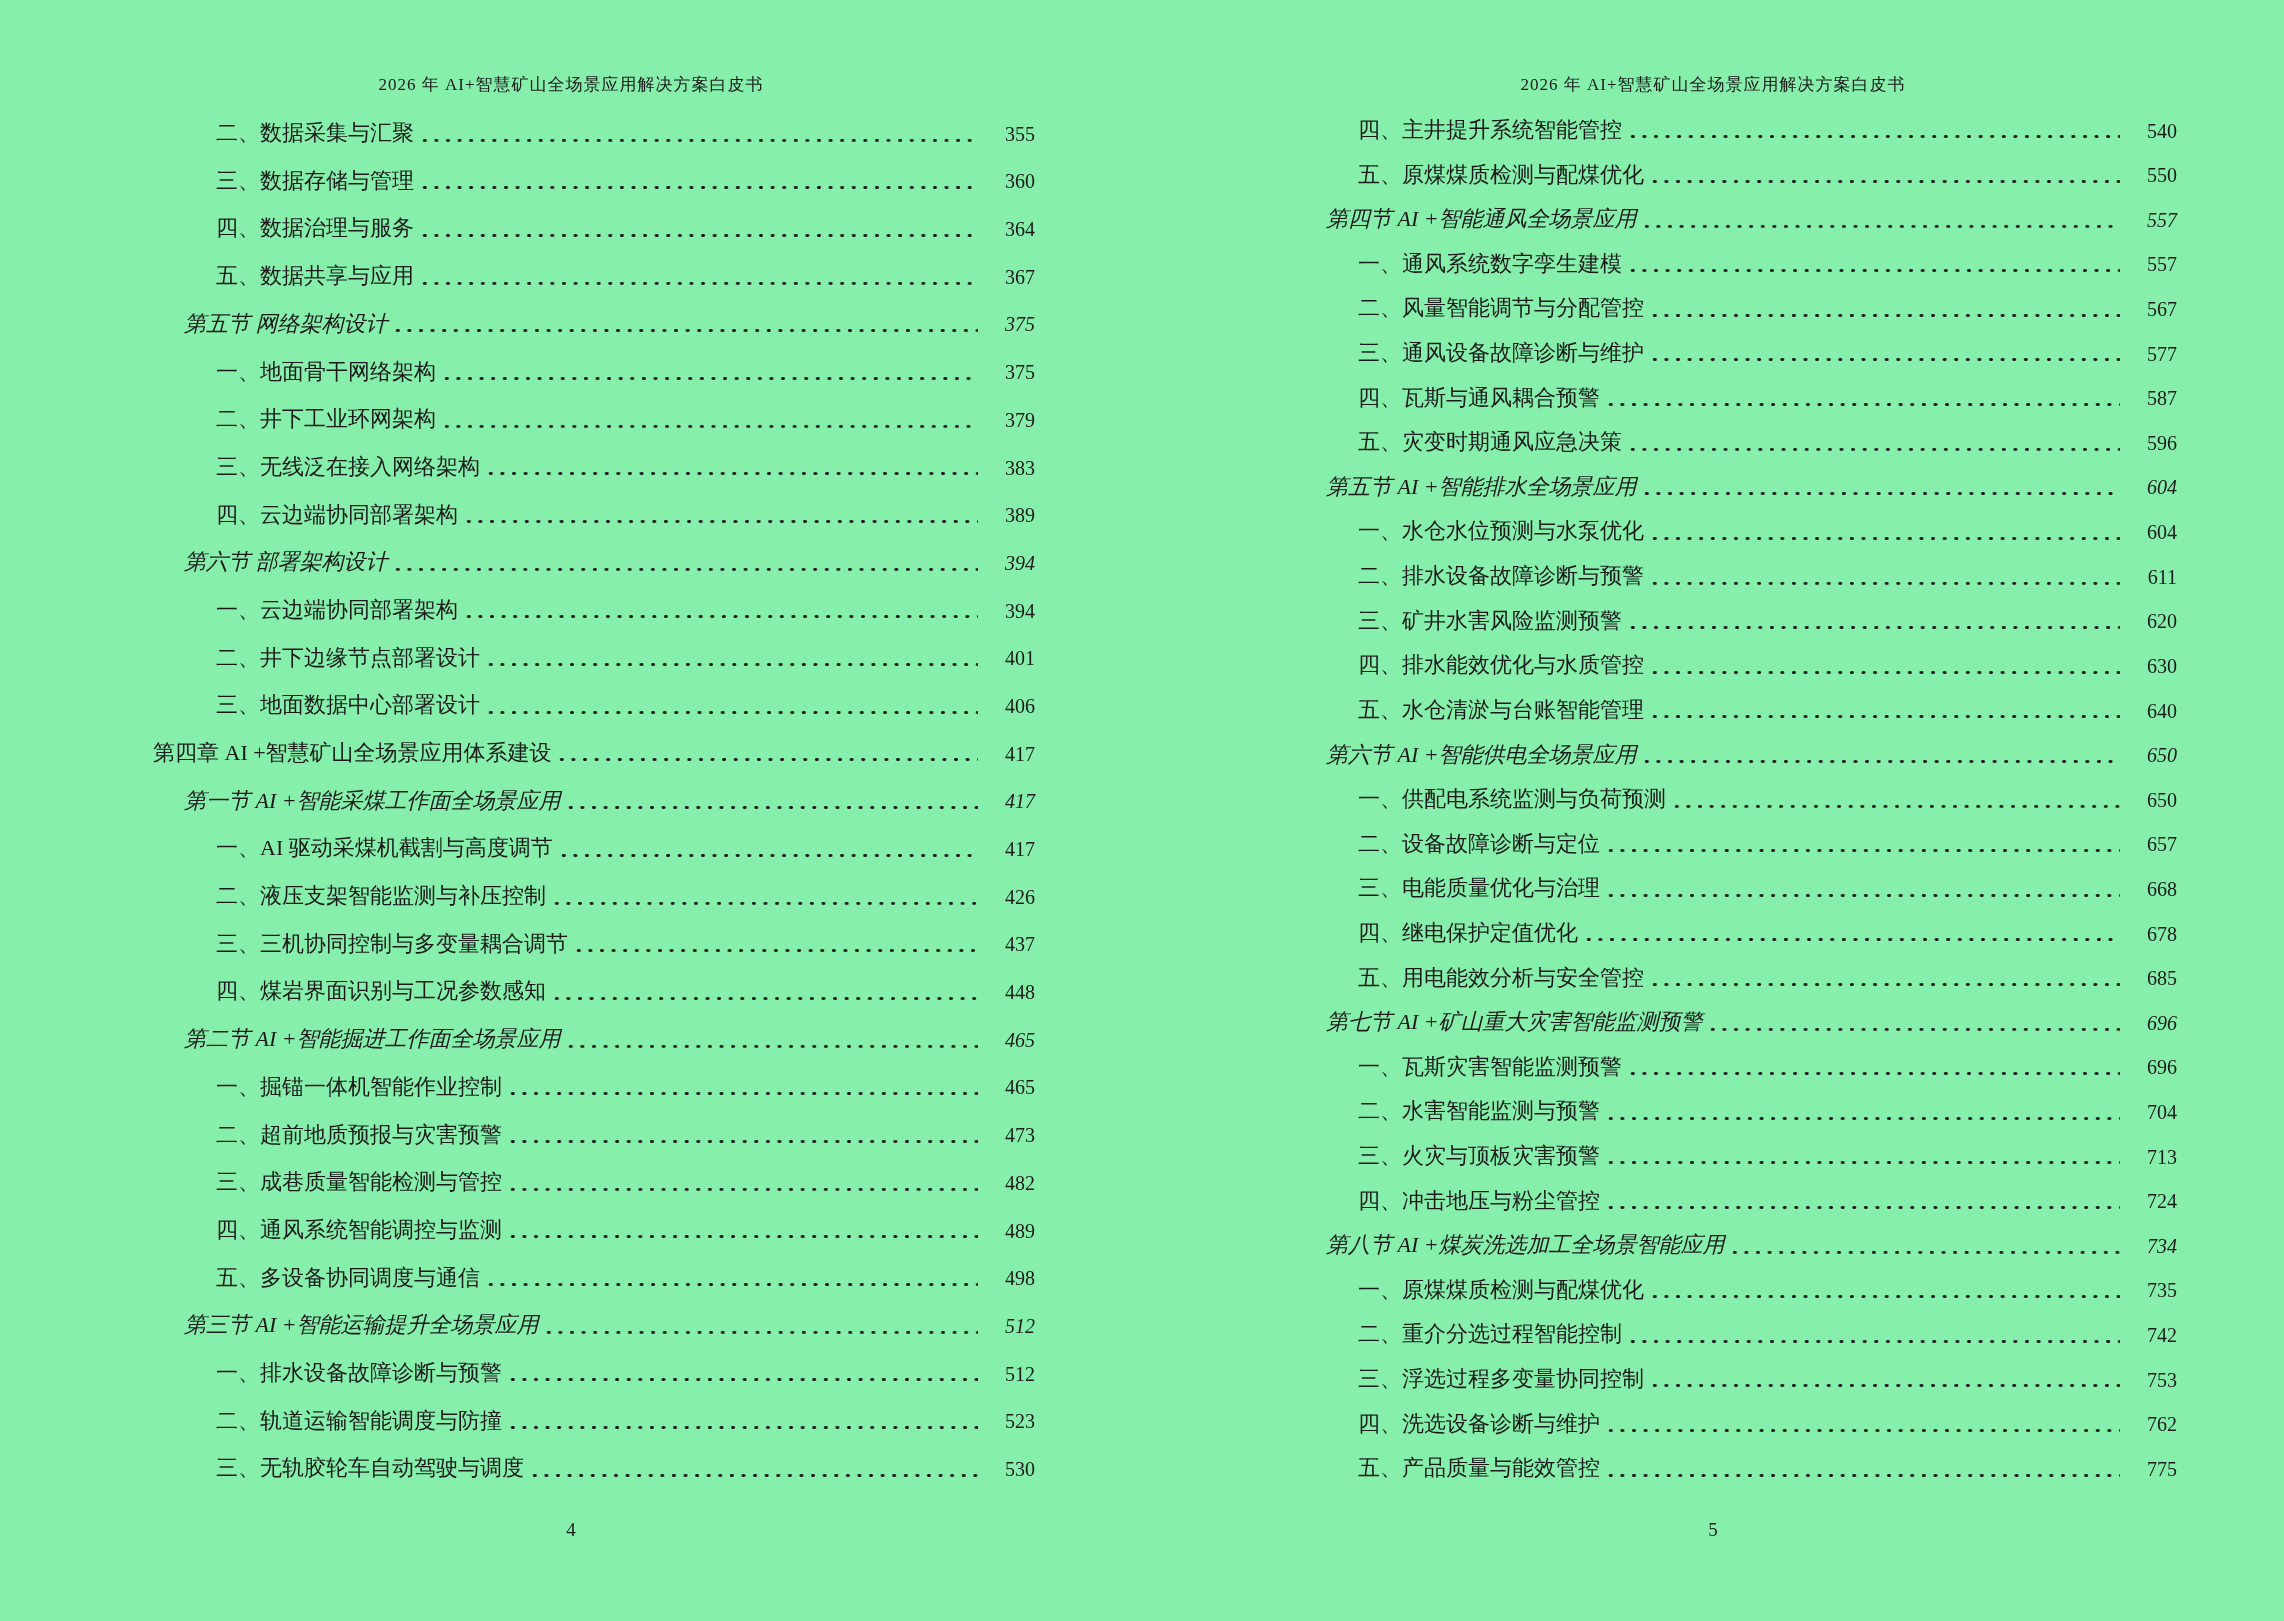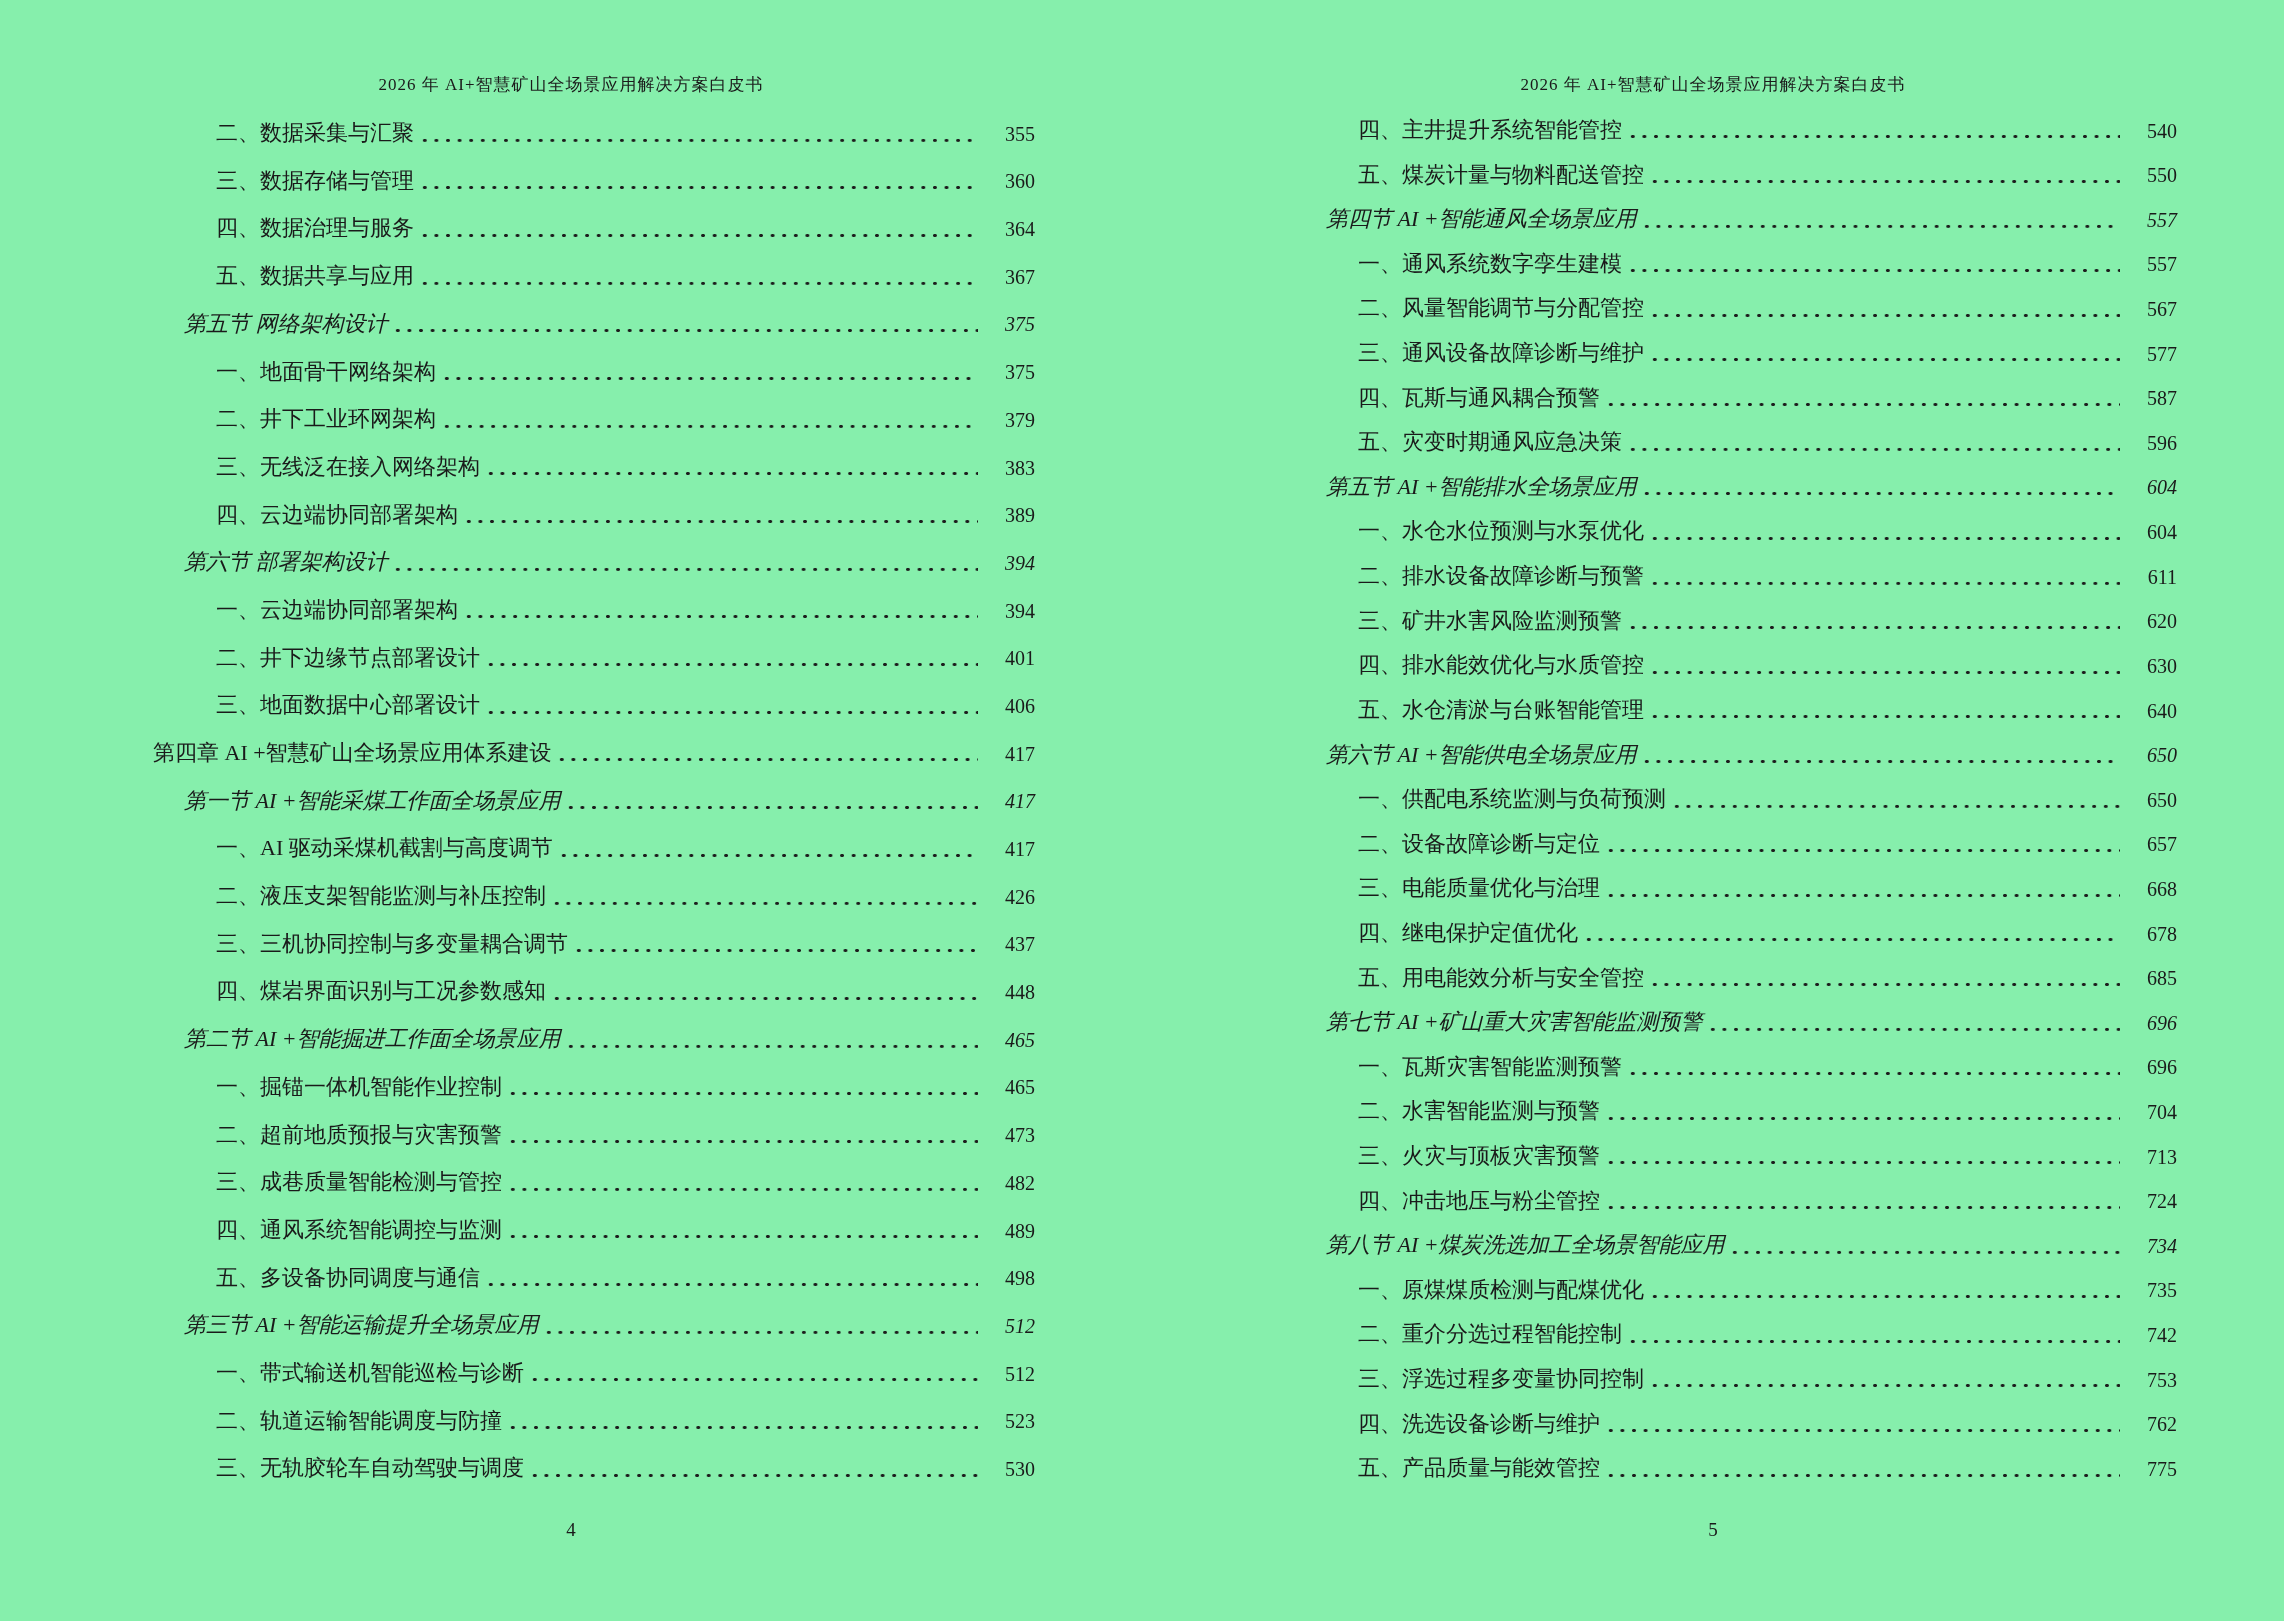--- a/index.html
+++ b/index.html
@@ -218,21 +218,21 @@
           <span class="toc-label">五、多设备协同调度与通信</span>
           <span class="toc-dots"></span>
           <span class="toc-page">498</span>
         </div>
         <div class="toc-row lvl-section">
           <span class="toc-label">第三节 AI +智能运输提升全场景应用</span>
           <span class="toc-dots"></span>
           <span class="toc-page">512</span>
         </div>
         <div class="toc-row lvl-item">
-          <span class="toc-label">一、带式输送机智能巡检与诊断</span>
+          <span class="toc-label">一、排水设备故障诊断与预警</span>
           <span class="toc-dots"></span>
           <span class="toc-page">512</span>
         </div>
         <div class="toc-row lvl-item">
           <span class="toc-label">二、轨道运输智能调度与防撞</span>
           <span class="toc-dots"></span>
           <span class="toc-page">523</span>
         </div>
         <div class="toc-row lvl-item">
           <span class="toc-label">三、无轨胶轮车自动驾驶与调度</span>
@@ -245,21 +245,21 @@
 
   <div class="page right">
     <div class="running-header">2026 年 AI+智慧矿山全场景应用解决方案白皮书</div>
     <div class="toc">
         <div class="toc-row lvl-item">
           <span class="toc-label">四、主井提升系统智能管控</span>
           <span class="toc-dots"></span>
           <span class="toc-page">540</span>
         </div>
         <div class="toc-row lvl-item">
-          <span class="toc-label">五、煤炭计量与物料配送管控</span>
+          <span class="toc-label">五、原煤煤质检测与配煤优化</span>
           <span class="toc-dots"></span>
           <span class="toc-page">550</span>
         </div>
         <div class="toc-row lvl-section">
           <span class="toc-label">第四节 AI +智能通风全场景应用</span>
           <span class="toc-dots"></span>
           <span class="toc-page">557</span>
         </div>
         <div class="toc-row lvl-item">
           <span class="toc-label">一、通风系统数字孪生建模</span>

